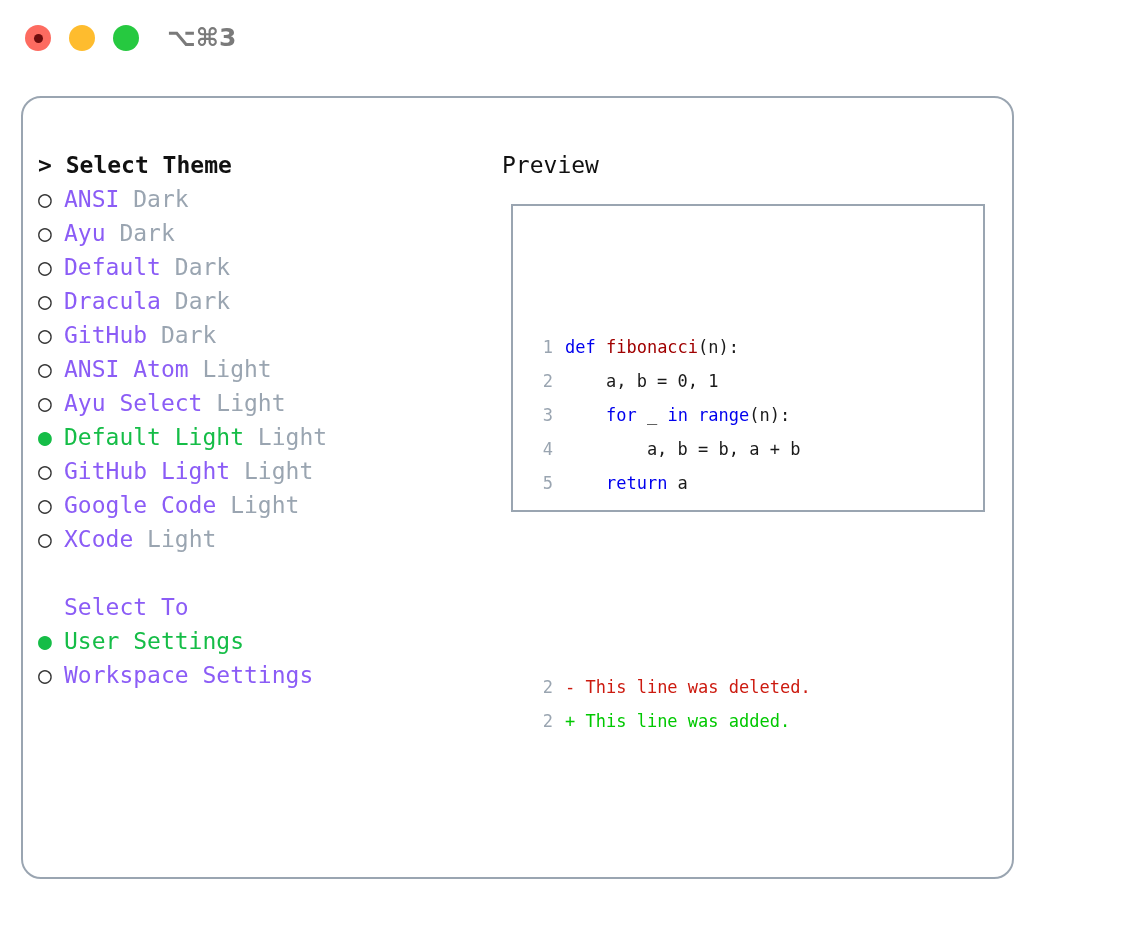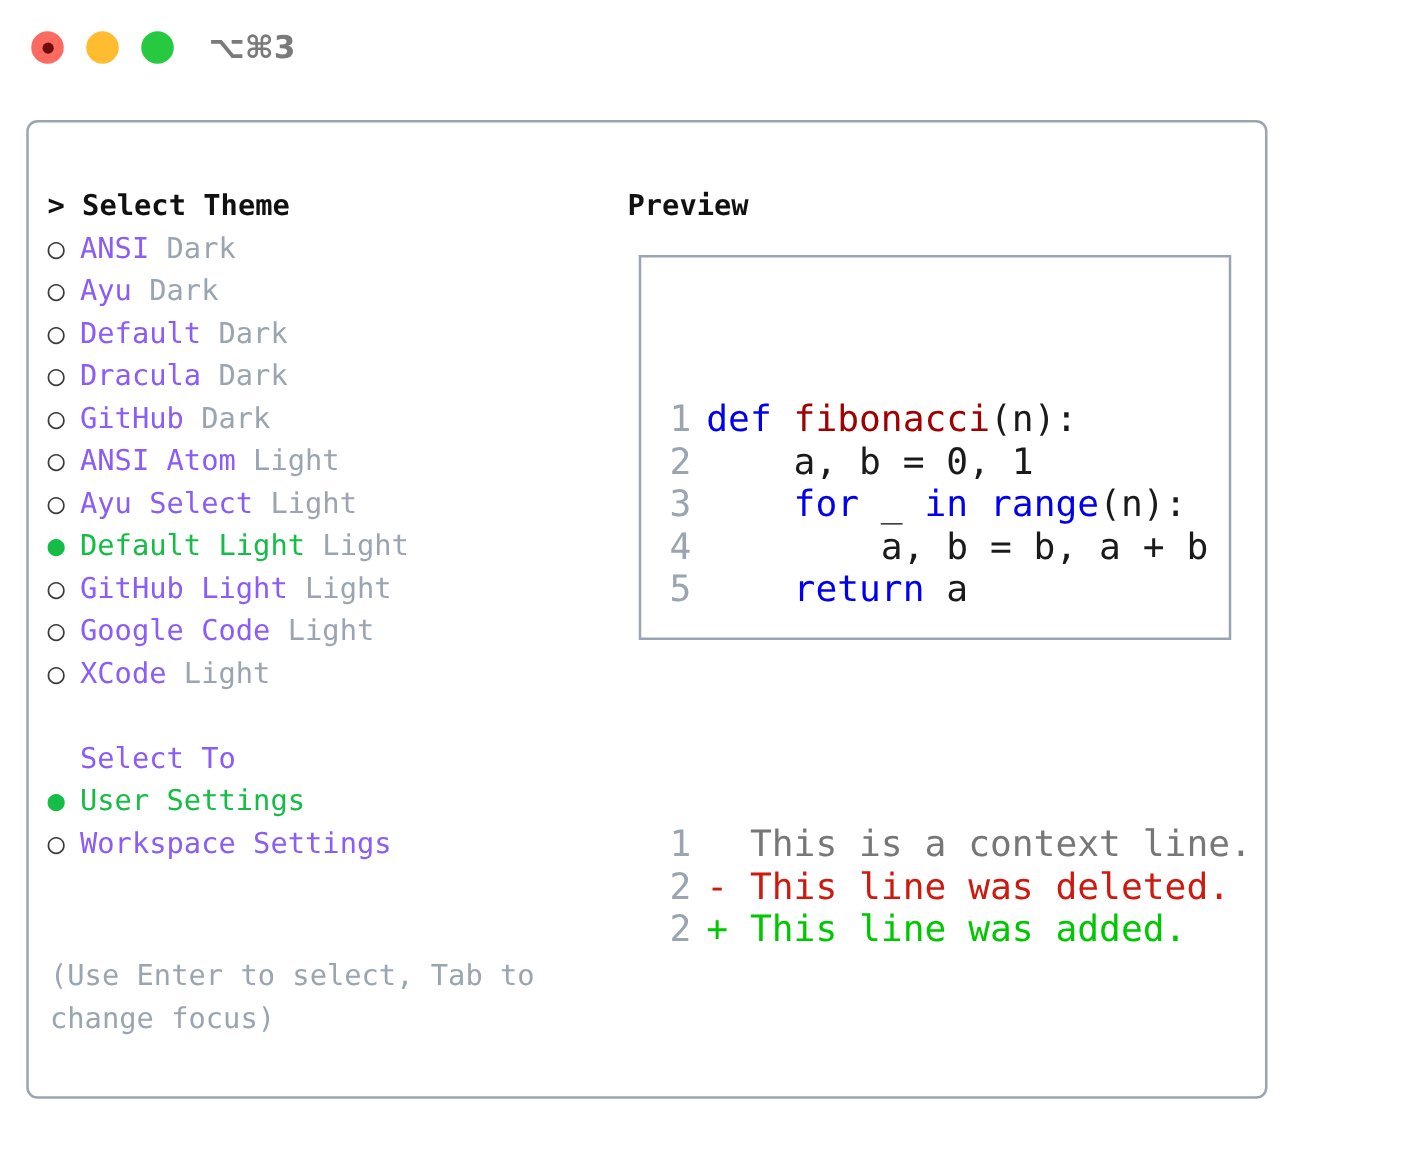--- a/index.html
+++ b/index.html
@@ -64,21 +64,21 @@
     line-height: 32px;
     font-family: "DejaVu Sans", "Liberation Sans", sans-serif;
   }
 
   
   .panel {
     position: absolute;
     left: 21px; top: 96px;
     width: 993px; height: 783px;
     border: 2px solid #9aa5b1;
-    border-radius: 9px;
+    border-radius: 20px;
     background: #ffffff;
   }
 
   
   .left-col {
     position: absolute;
     left: 15px; top: 50px;
     width: 450px;
   }
 
@@ -115,37 +115,37 @@
     line-height: 34px;
     color: #9aa5b1;
     white-space: pre-wrap;
   }
 
   
   .preview-title {
     position: absolute;
     left: 479px; top: 50px;
     font-size: 23px;
-    font-weight: bold;
+    font-weight: normal;
     color: #111111;
     line-height: 34px;
   }
 
   .preview-box {
     position: absolute;
     left: 488px; top: 106px;
     width: 474px; height: 308px;
     border: 2px solid #9aa5b1;
     background: #ffffff;
   }
 
   .code {
     position: absolute;
-    left: 18px; top: 44px;
-    font-size: 29px;
+    left: 18px; top: 56px;
+    font-size: 17px;
     line-height: 34px;
     white-space: pre;
   }
   .code .ln {
     display: inline-block;
     width: 22px;
     text-align: right;
     color: #9aa5b1;
     margin-right: 12px;
   }
@@ -191,26 +191,25 @@
 
       <div class="spacer-row"></div>
 
       <div class="row"><span class="marker">&nbsp;</span><span class="name">Select To</span></div>
       <div id="apply-list">
           <div class="row selected"><span class="marker dot-filled">●</span><span class="name">User Settings</span></div>
           <div class="row"><span class="marker dot-hollow">○</span><span class="name">Workspace Settings</span></div>
         </div>
     </div>
 
-    <div class="hint">(Use Enter to select, Tab to change focus)</div>
 
     <div class="preview-title">Preview</div>
 
     <div class="preview-box">
       <div class="code">
         <div id="code-lines"><div><span class="ln">1</span><span class="kw">def </span><span class="fn">fibonacci</span><span class="plain">(n):</span></div><div><span class="ln">2</span><span class="plain">    a, b = 0, 1</span></div><div><span class="ln">3</span><span class="plain">    </span><span class="kw">for</span><span class="plain"> _ </span><span class="kw">in</span><span class="plain"> </span><span class="kw">range</span><span class="plain">(n):</span></div><div><span class="ln">4</span><span class="plain">        a, b = b, a + b</span></div><div><span class="ln">5</span><span class="plain">    </span><span class="kw">return</span><span class="plain"> a</span></div></div>
         <div class="blank-line"></div>
-        <div id="diff-lines"><div><span class="ln">1</span><span class="ctx">  </span><span class="ctx">This is a context line.</span></div><div><span class="ln">2</span><span class="del">- </span><span class="del">This line was deleted.</span></div><div><span class="ln">2</span><span class="add">+ </span><span class="add">This line was added.</span></div></div>
+        <div id="diff-lines"><div><span class="ln">2</span><span class="del">- </span><span class="del">This line was deleted.</span></div><div><span class="ln">2</span><span class="add">+ </span><span class="add">This line was added.</span></div></div>
       </div>
     </div>
 
   </div>
 </div>
 
 </body></html>

